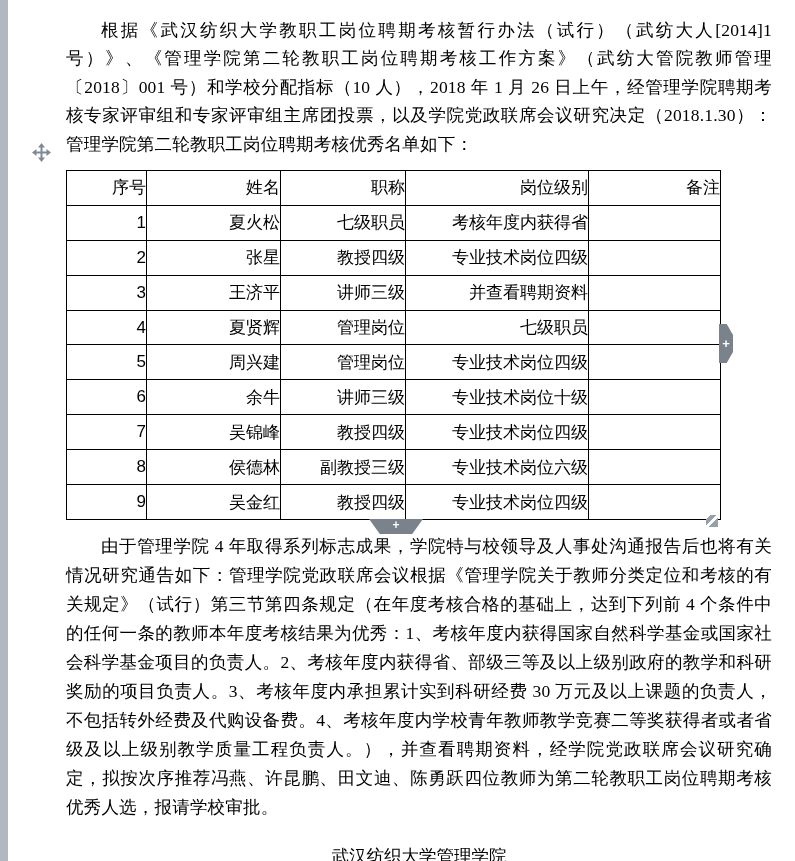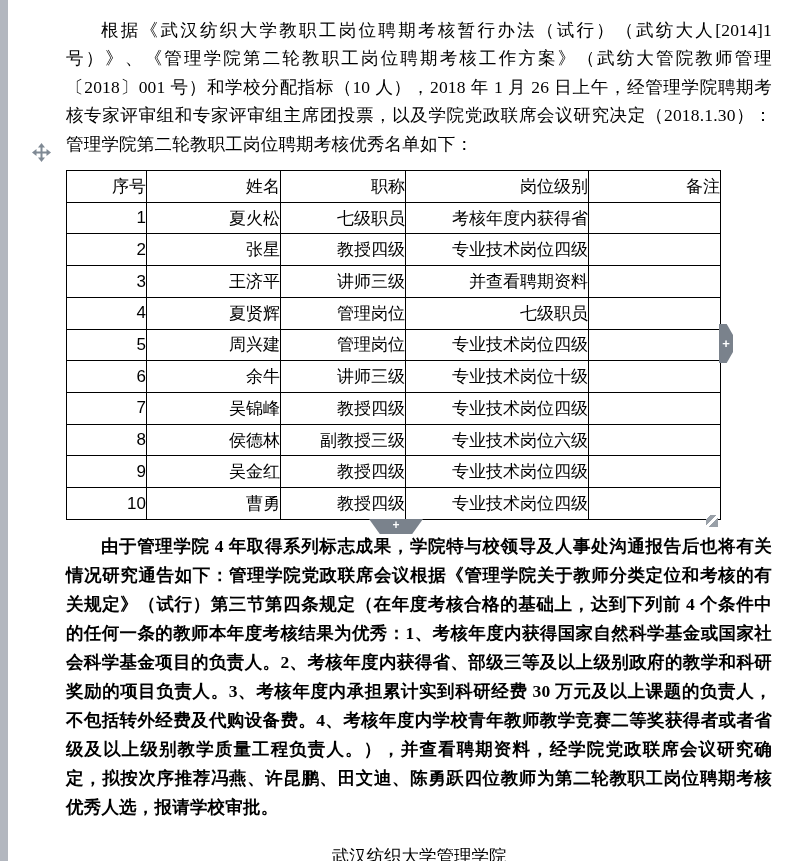--- a/index.html
+++ b/index.html
@@ -20,21 +20,21 @@
 
   .para {
     position: absolute; left: 66px; width: 706px;
     font-size: 17.5px; line-height: 28.4px;
     text-align: justify; text-justify: inter-ideograph;
     text-indent: 2em;
     color: #000;
     letter-spacing: 0.2px;
   }
   #para1 { top: 16px; }
-  #para2 { top: 532px; line-height: 29px; font-weight: bold; }
+  #para2 { top: 532px; line-height: 29px; }
 
   .center-line {
     position: absolute; left: 66px; width: 706px;
     text-align: center; font-size: 17.5px; line-height: 24px; color: #000;
   }
   #sig-line  { top: 844px; }
   #date-line { top: 835px; }
 
   table.doc-table {
     position: absolute; left: 66px; top: 170px;
@@ -190,27 +190,20 @@
       <td>专业技术岗位六级</td>
       <td></td>
     </tr>
     <tr>
       <td class="num">9</td>
       <td>吴金红</td>
       <td>教授四级</td>
       <td>专业技术岗位四级</td>
       <td></td>
     </tr>
-    <tr>
-      <td class="num">10</td>
-      <td>曹勇</td>
-      <td>教授四级</td>
-      <td>专业技术岗位四级</td>
-      <td></td>
-    </tr>
   </tbody>
     </table>
 
   <div class="add-col-btn">
     <span class="plus">+</span>
   </div>
 
   <div class="add-row-btn">
     <span class="plus">+</span>
   </div>

